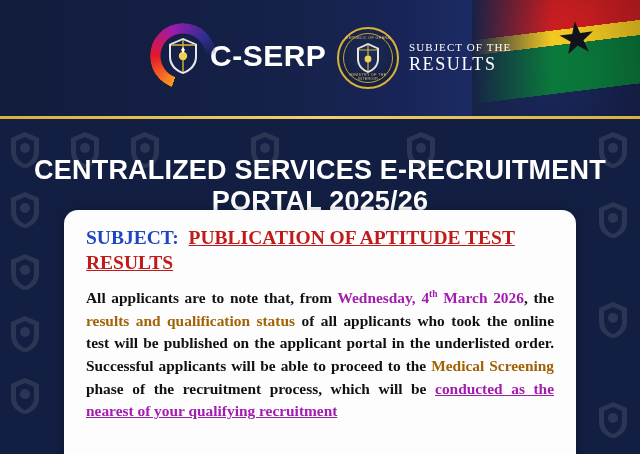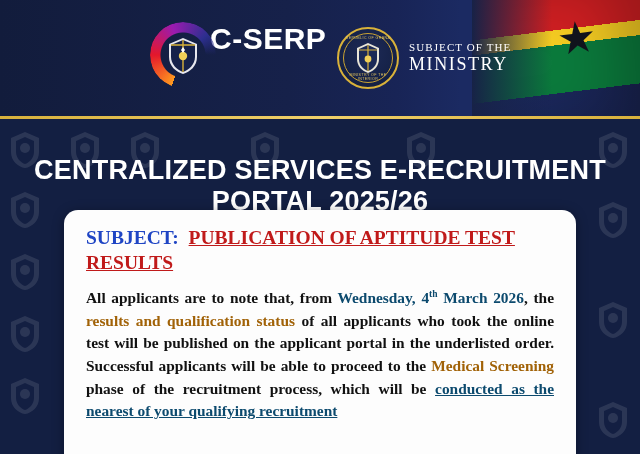--- a/index.html
+++ b/index.html
@@ -85,21 +85,21 @@
     width: 80px; height: 150px;
     background: linear-gradient(90deg, #172247 0%, rgba(23,34,71,0.0) 100%);
   }
 
   
   .cserp {
     position: absolute;
     left: 150px;
     top: 22px;
     display: flex;
-    align-items: flex-start;
+    align-items: center;
     height: 68px;
   }
   .cserp-ring {
     position: relative;
     width: 66px;
     height: 66px;
     border-radius: 50%;
     background:
       conic-gradient(from 200deg, #ff9a1f 0deg, #e4172b 70deg, #9b1bb0 140deg, #2d2f8f 210deg, rgba(0,0,0,0) 250deg, rgba(0,0,0,0) 360deg);
     display: flex;
@@ -232,21 +232,21 @@
   .body-text {
     font-family: "Liberation Serif", serif;
     font-size: 15.4px;
     line-height: 1.47;
     color: #111111;
     text-align: justify;
     text-justify: inter-word;
     font-weight: bold;
     margin: 0;
   }
-  .hl-red { color: #0c4a6e; }
+  .hl-red { color: #a21caf; }
   .hl-green { color: #a16207; }
   .u { text-decoration: underline; }
   sup { font-size: 0.62em; vertical-align: super; }
 </style>
 </head>
 <body>
 
 <div id="page">
 
   <div class="watermarks">
@@ -373,21 +373,21 @@
             <path d="M13 1 L24 6 V17 C24 24 19 29 13 31 C7 29 2 24 2 17 V6 Z" fill="#e9e6d8"></path>
             <path d="M13 3 L22 7 V17 C22 23 18 27 13 29 C8 27 4 23 4 17 V7 Z" fill="#1b2a57"></path>
             <path d="M4 8 H22 M13 3 V29" stroke="#d9b23a" stroke-width="1.2"></path>
             <circle cx="13" cy="17" r="3.4" fill="#f1d058"></circle>
           </svg>
         </div>
         <div class="seal-bot">MINISTRY OF THE INTERIOR</div>
       </div>
       <div class="ministry-title">
         <div class="ministry-l1">SUBJECT OF THE</div>
-        <div class="ministry-l2">MINISTRY</div>
+        <div class="ministry-l2">RESULTS</div>
       </div>
     </div>
   </div>
   <div class="banner-rule"></div>
 
   <div class="portal-title">CENTRALIZED SERVICES E-RECRUITMENT PORTAL 2025/26</div>
 
   <div class="card">
     <div class="subject-line">
       <span class="subject-label">SUBJECT:</span>

